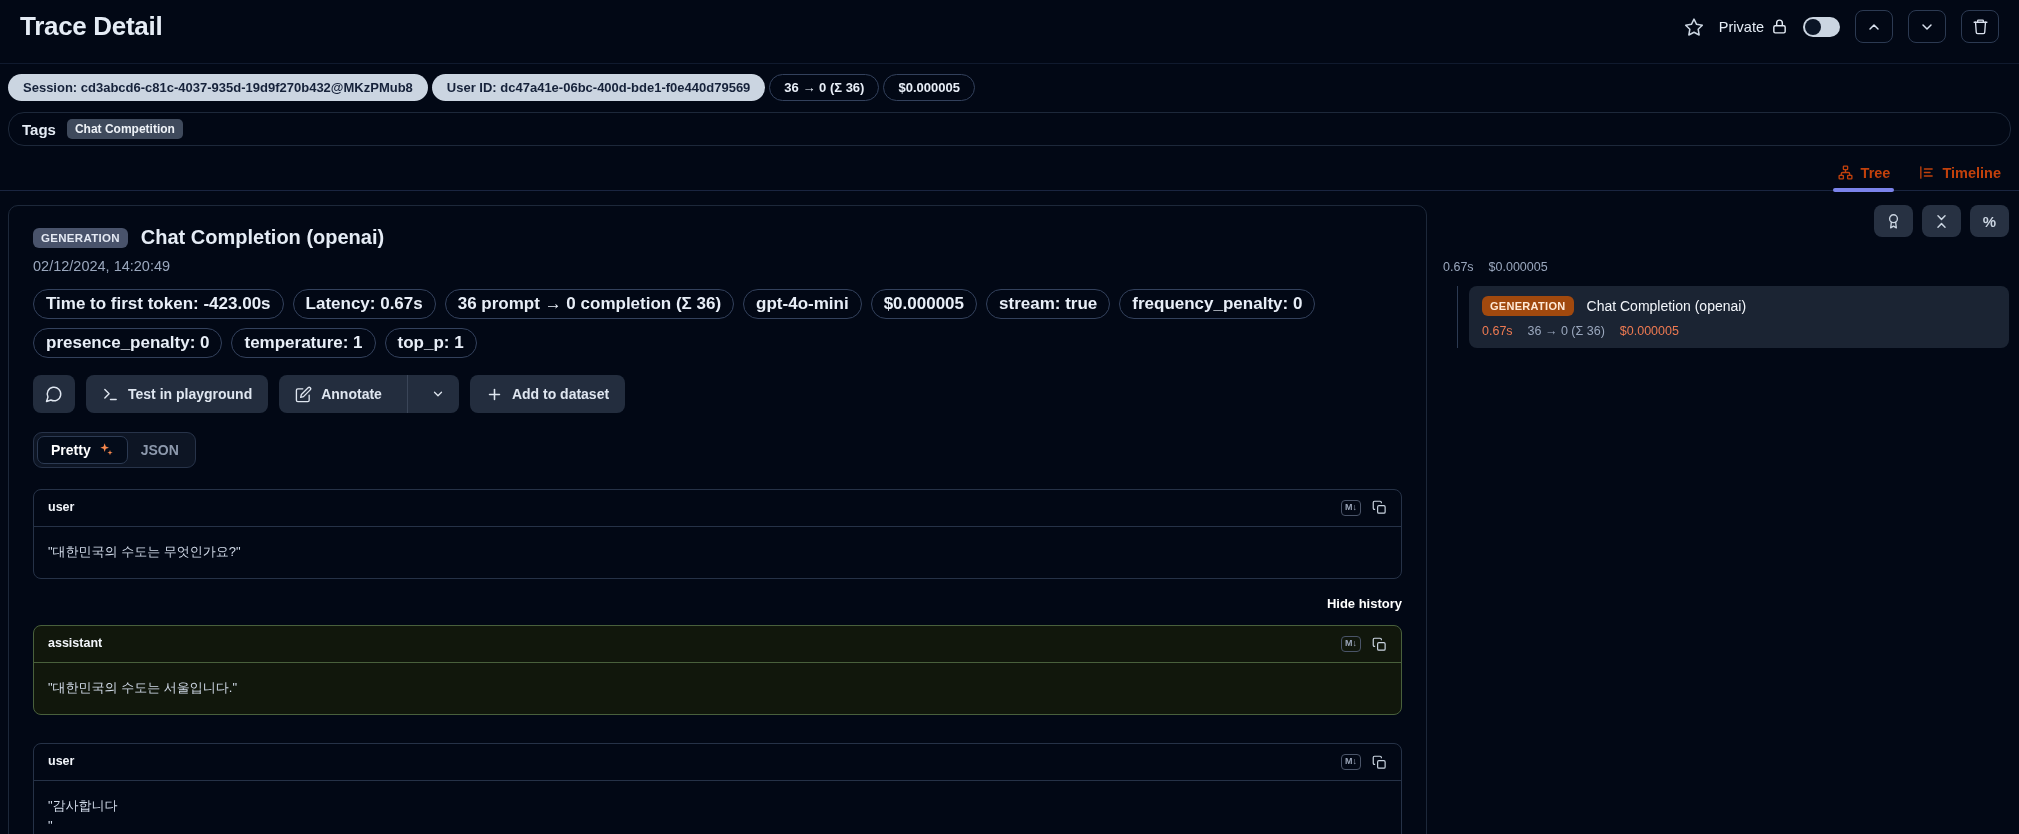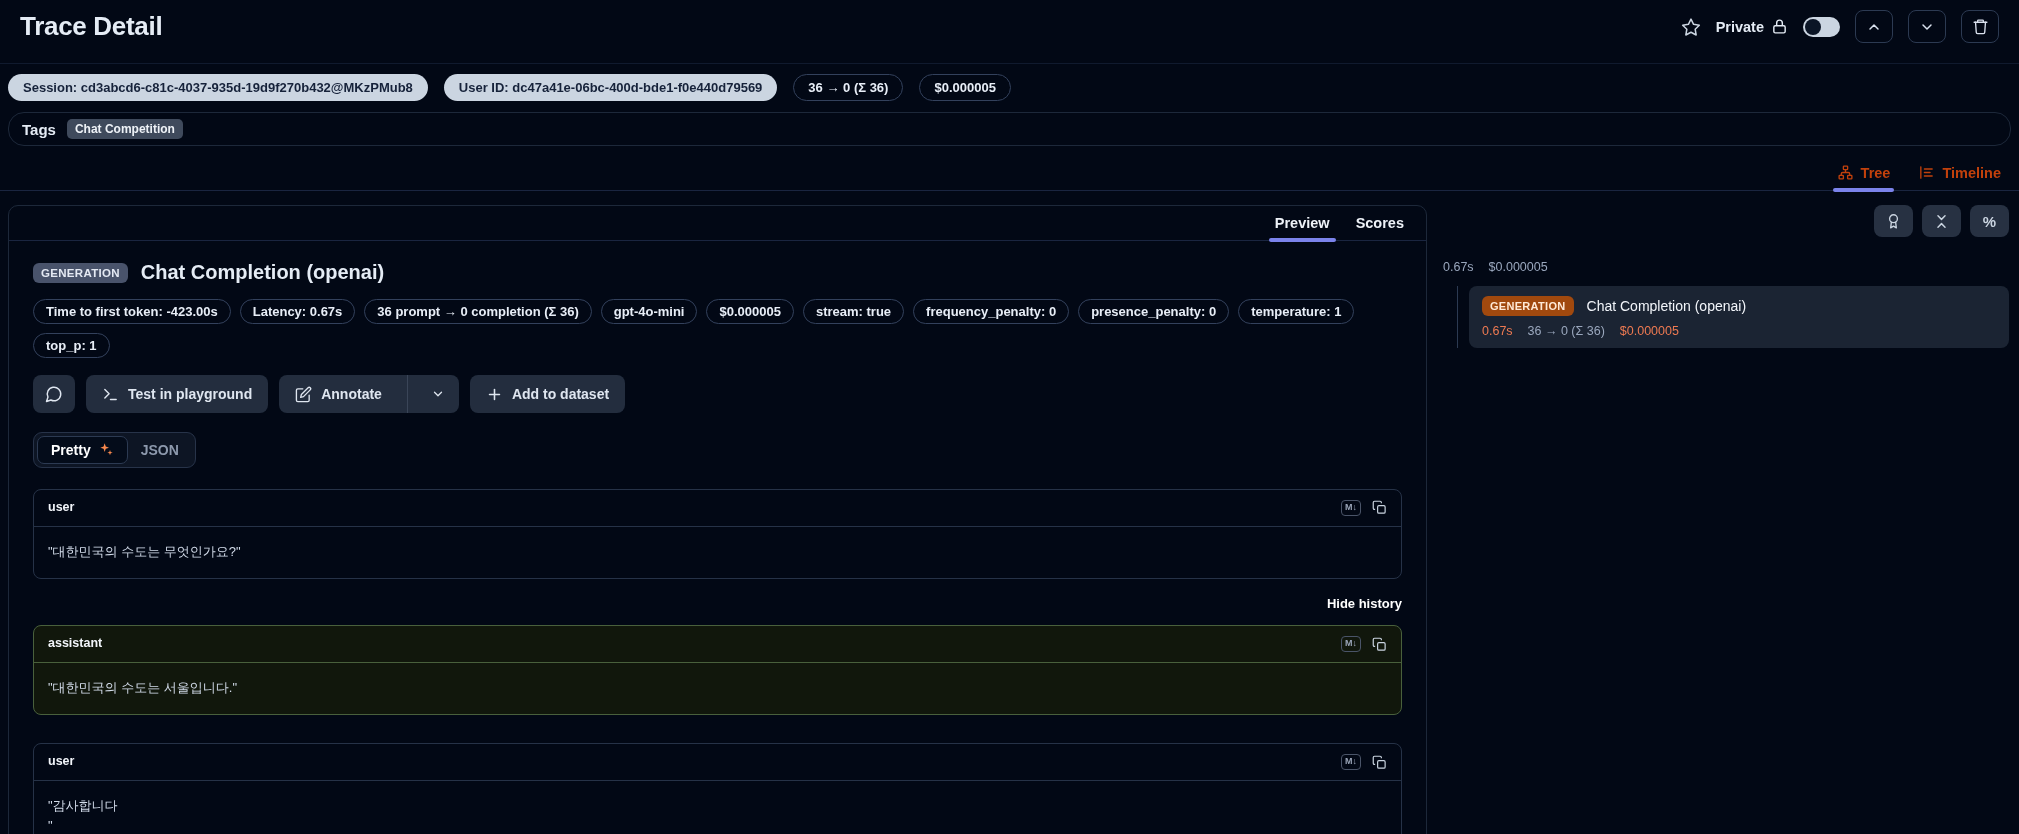--- a/index.html
+++ b/index.html
@@ -9,28 +9,28 @@
     color:#e5ecf5;
     font-family:"Liberation Sans", sans-serif;
     overflow:hidden;
   }
   svg { display:block; }
 
   
   .header { display:flex; justify-content:space-between; align-items:center; padding:10px 20px 20px; border-bottom:1px solid #101a2e; }
   .page-title { font-size:26px; font-weight:700; letter-spacing:-0.3px; }
   .header-right { display:flex; align-items:center; gap:15px; }
-  .privacy { display:flex; align-items:center; gap:7px; font-size:14.5px; font-weight:700; }
+  .privacy { display:flex; align-items:center; gap:7px; font-size:14.5px; font-weight:400; }
   .toggle { width:37px; height:20px; border-radius:999px; background:#cbd5e1; position:relative; cursor:pointer; }
   .toggle-knob { position:absolute; top:2px; left:2px; width:16px; height:16px; border-radius:50%; background:#0b1526; }
   .hbtn { width:38px; height:33px; border:1px solid #2c3a52; border-radius:8px; display:flex; align-items:center; justify-content:center; background:transparent; color:#dbe2ef; }
   .icon-plain { color:#cbd5e1; display:flex; align-items:center; }
 
   
-  .badges-row { display:flex; align-items:center; gap:16px; padding:10px 8px 9px; }
+  .badges-row { display:flex; align-items:center; gap:4px; padding:10px 8px 9px; }
   .pill-light { background:#cbd5e1; color:#16223a; border-radius:999px; padding:6px 15px; font-size:13px; font-weight:700; }
   .pill-outline { border:1px solid #33415c; border-radius:999px; padding:5px 14px; font-size:13px; font-weight:700; color:#e8eef7; }
 
   
   .tags-box { margin:2px 8px 6px; border:1px solid #1d283a; border-radius:16px; padding:6px 13px; display:flex; align-items:center; gap:11px; }
   .tags-label { font-size:15px; font-weight:700; }
   .tag-badge { background:#3f4a5c; color:#eef2f7; font-size:12px; font-weight:700; border-radius:5px; padding:3px 8px; }
 
   
   .view-tabs { display:flex; justify-content:flex-end; gap:28px; padding:12px 18px 0; border-bottom:1px solid #1a2540; }
@@ -44,21 +44,21 @@
   .ptab { font-size:14.5px; font-weight:600; color:#eef2f8; padding-bottom:9px; position:relative; cursor:pointer; }
   .ptab.active::after { content:""; position:absolute; left:-6px; right:-6px; bottom:-2px; height:4px; border-radius:2px; background:#7b83eb; }
 
   .obs-head { padding:20px 24px 0; }
   .obs-title-row { display:flex; align-items:center; gap:13px; }
   .gen-badge { background:#49536b; color:#e4e9f3; font-size:11.5px; font-weight:700; border-radius:6px; padding:4px 8px; letter-spacing:0.3px; }
   .obs-title { font-size:20px; font-weight:700; }
   .obs-date { color:#9aa7bd; font-size:14.5px; margin-top:9px; }
 
   .pills { display:flex; flex-wrap:wrap; gap:9px; padding:15px 24px 0; max-width:1400px; }
-  .metric-pill { border:1px solid #33415c; border-radius:999px; padding:4px 12px; font-size:13px; font-weight:700; color:#e8eef7; }
+  .metric-pill { border:1px solid #33415c; border-radius:999px; padding:4px 12px; font-size:17px; font-weight:700; color:#e8eef7; }
 
   .actions { display:flex; gap:11px; padding:17px 24px 0; align-items:center; }
   .btn { background:#232d3e; border-radius:8px; height:38px; display:flex; align-items:center; gap:9px; padding:0 16px; font-size:14px; font-weight:600; color:#dfe6f0; cursor:pointer; }
   .btn-square { width:42px; justify-content:center; padding:0; }
   .btn-split { padding:0; }
   .split-main { display:flex; align-items:center; gap:9px; padding:0 16px; height:100%; }
   .split-sep { width:1px; height:38px; background:#3a4558; }
   .split-caret { padding:0 14px; display:flex; align-items:center; height:100%; }
 
   .format-tabs { margin:19px 24px 0; display:inline-flex; align-items:center; border:1px solid #273349; background:#0d1524; border-radius:9px; padding:3px; }
@@ -167,30 +167,27 @@
         <path d="M4 4v16"></path>
         <path d="M9 7h11M9 12h8M9 17h11"></path>
       </svg>
     <span>Timeline</span>
   </div>
 </div>
 
 <div class="main">
 
   <div class="left-panel">
-    <div class="panel-tabs">
-      <div class="ptab active">Preview</div>
-      <div class="ptab">Scores</div>
-    </div>
 
     <div class="obs-head">
       <div class="obs-title-row">
         <span class="gen-badge">GENERATION</span>
         <span class="obs-title">Chat Completion (openai)</span>
       </div>
+      <div class="obs-date">02/12/2024, 14:20:49</div>
     </div>
 
     <div class="pills">
       <span class="metric-pill">Time to first token: -423.00s</span>
       <span class="metric-pill">Latency: 0.67s</span>
       <span class="metric-pill">36 prompt → 0 completion (Σ 36)</span>
       <span class="metric-pill">gpt-4o-mini</span>
       <span class="metric-pill">$0.000005</span>
       <span class="metric-pill">stream: true</span>
       <span class="metric-pill">frequency_penalty: 0</span>

